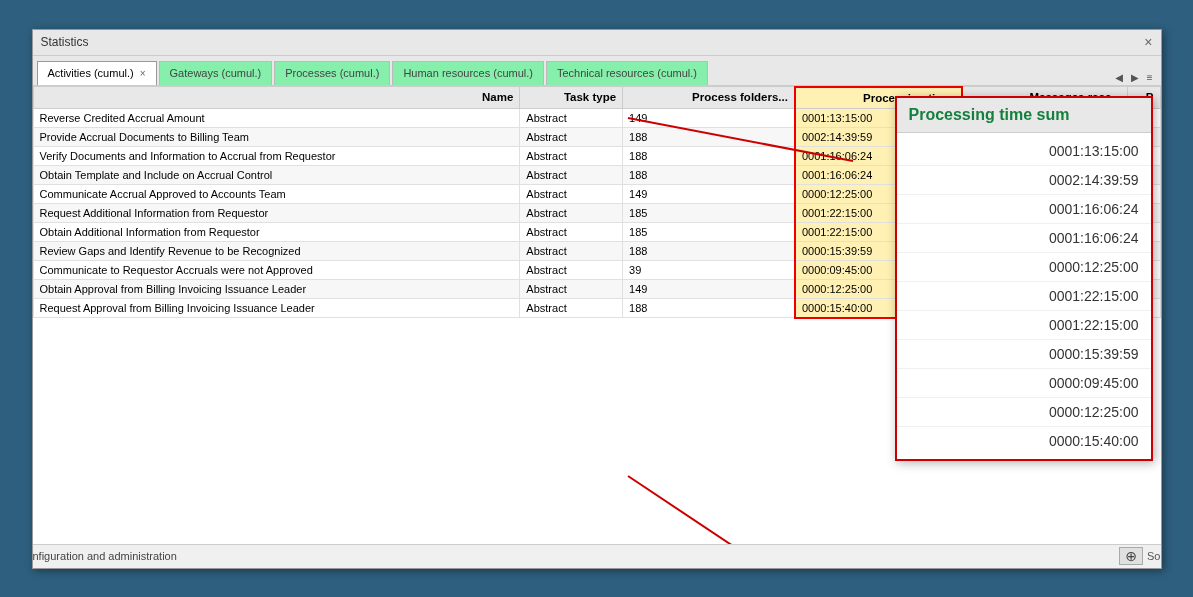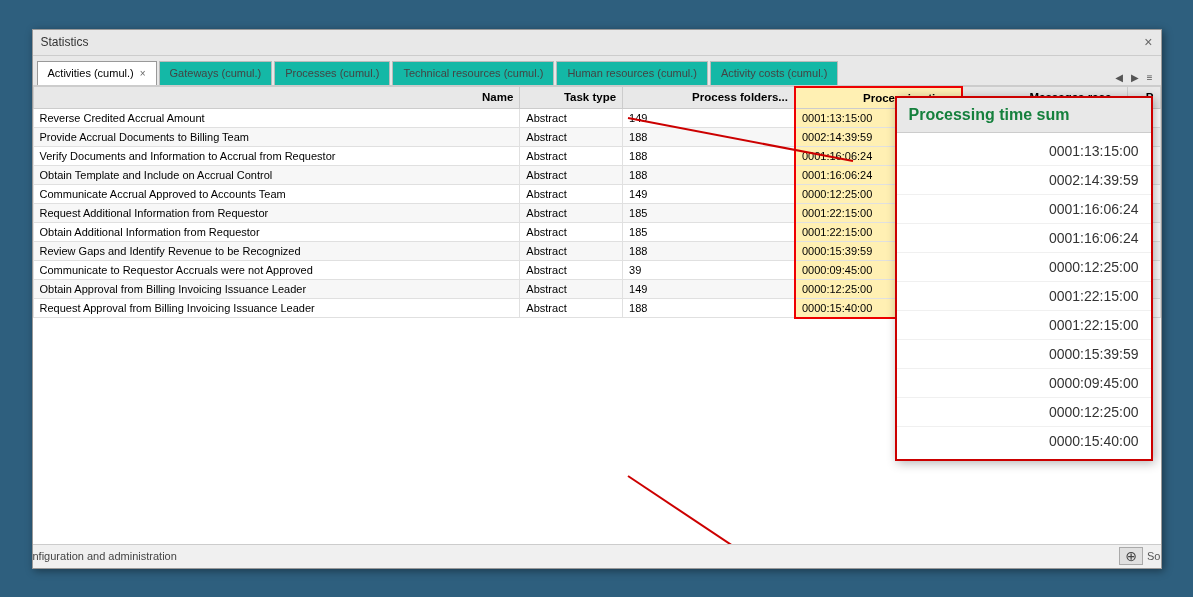--- a/index.html
+++ b/index.html
@@ -51,21 +51,21 @@
       height: 30px;
       padding: 0 4px;
       overflow: hidden;
     }
     .tab {
       padding: 4px 10px;
       font-size: 11px;
       color: #444;
       border: 1px solid #bbb;
       border-bottom: none;
-      background: #14b8a6;
+      background: #86efac;
       margin-right: 2px;
       cursor: pointer;
       white-space: nowrap;
       height: 24px;
       display: flex;
       align-items: center;
     }
     .tab.active {
       background: #ffffff;
       color: #000;
@@ -221,27 +221,24 @@
       <span>Activities (cumul.)</span>
       <span class="close-tab">×</span>
     </div>
     <div class="tab">
       <span>Gateways (cumul.)</span>
     </div>
     <div class="tab">
       <span>Processes (cumul.)</span>
     </div>
     <div class="tab">
+      <span>Human resources (cumul.)</span>
+    </div>
+    <div class="tab">
       <span>Technical resources (cumul.)</span>
-    </div>
-    <div class="tab">
-      <span>Human resources (cumul.)</span>
-    </div>
-    <div class="tab">
-      <span>Activity costs (cumul.)</span>
     </div>
     <div class="tab-nav-arrows">
       <span class="tab-nav-arrow">◀</span>
       <span class="tab-nav-arrow">▶</span>
       <span class="tab-nav-arrow">≡</span>
     </div>
   </div>
 
   <div class="content-area">
     <div class="main-table-area">

